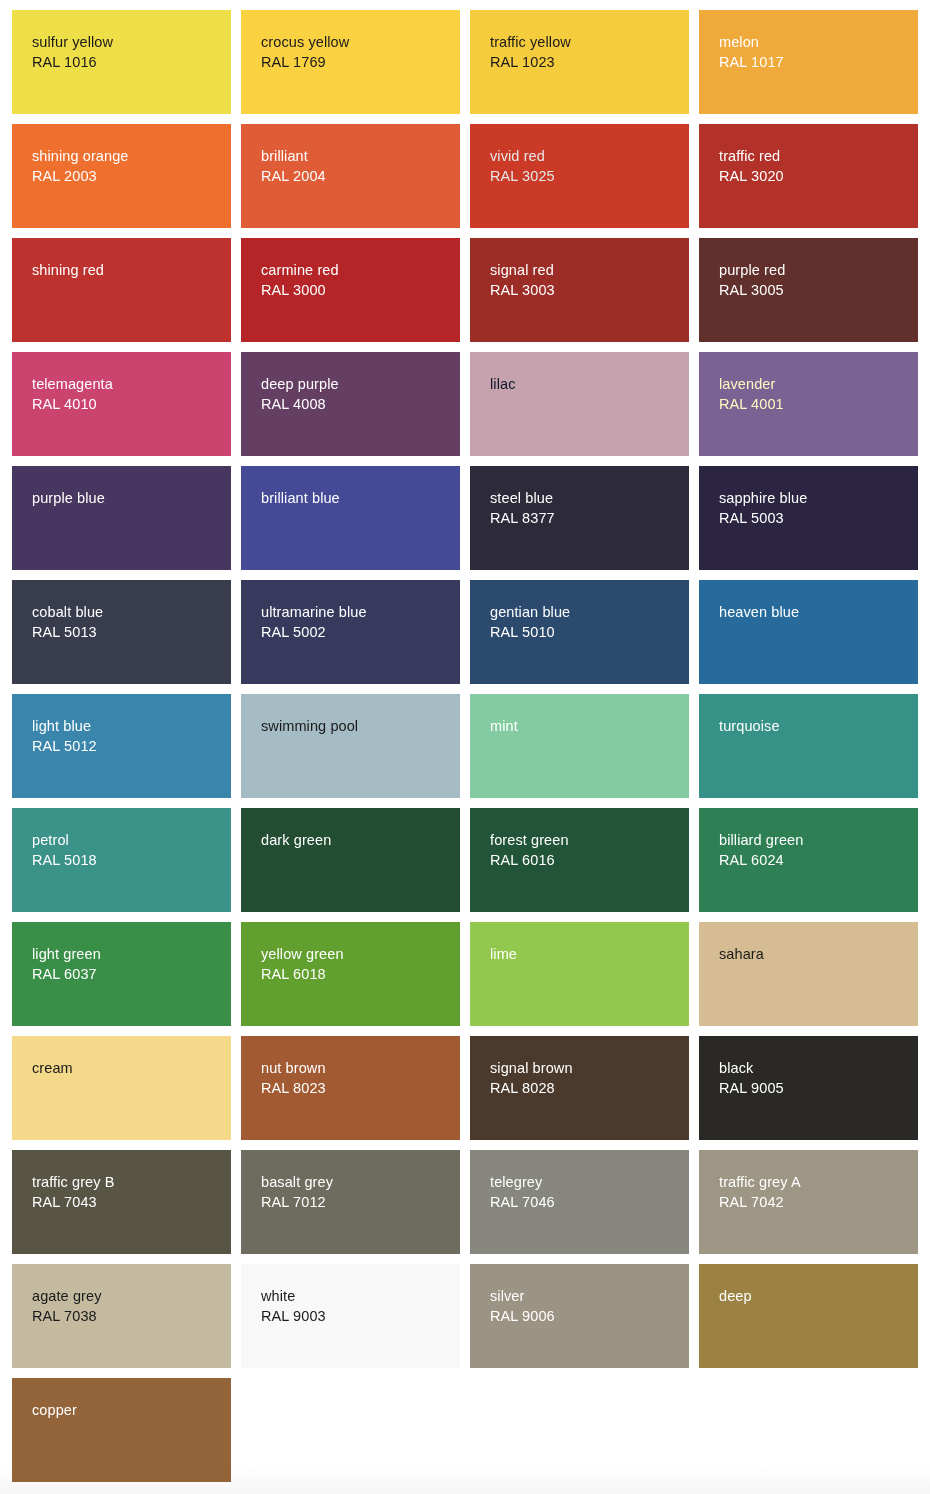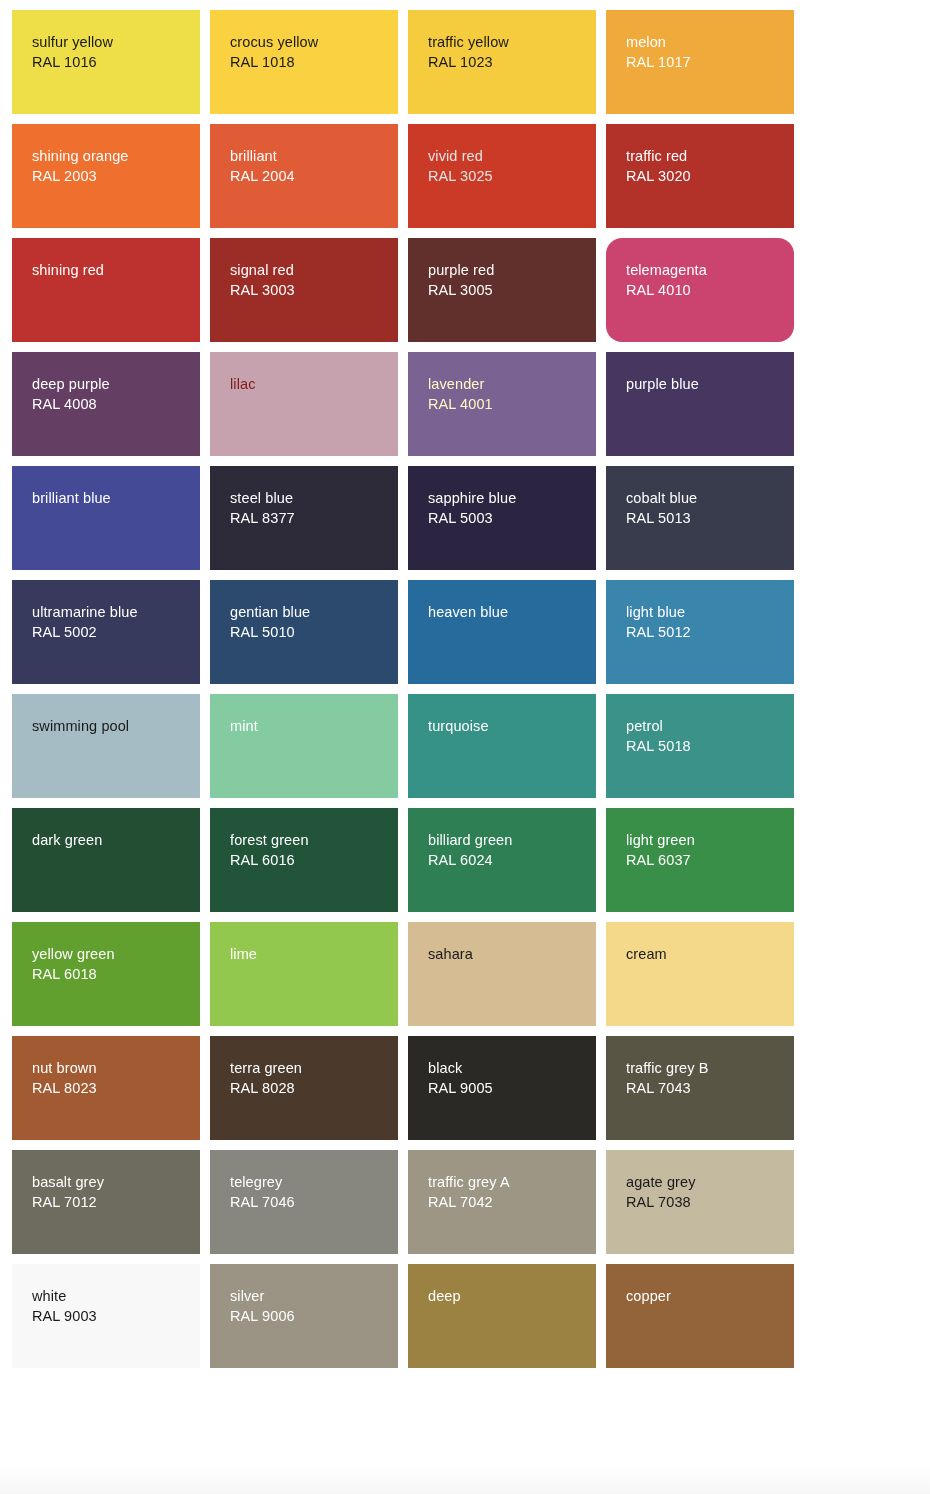--- a/index.html
+++ b/index.html
@@ -23,21 +23,21 @@
   #swatch-grid {
     position: absolute;
     left: 12px;
     top: 10px;
     width: 906px;
     display: flex;
     flex-wrap: wrap;
     align-content: flex-start;
   }
   .swatch {
-    width: 188px;
+    width: 219px;
     height: 104px;
     margin-right: 10px;
     margin-bottom: 10px;
     box-sizing: border-box;
     position: relative;
     overflow: hidden;
   }
   .swatch:nth-child(4n) {
     margin-right: 0;
   }
@@ -68,21 +68,21 @@
   <div id="swatch-grid">
       <div class="swatch" style="background-color: rgb(238, 222, 72);">
         <div class="swatch-text" style="color: rgb(26, 26, 26);">
           <span class="swatch-name">sulfur yellow</span>
           <span class="swatch-code">RAL 1016</span>
         </div>
       </div>
       <div class="swatch" style="background-color: rgb(249, 209, 65);">
         <div class="swatch-text" style="color: rgb(26, 26, 26);">
           <span class="swatch-name">crocus yellow</span>
-          <span class="swatch-code">RAL 1018</span>
+          <span class="swatch-code">RAL 1769</span>
         </div>
       </div>
       <div class="swatch" style="background-color: rgb(246, 204, 63);">
         <div class="swatch-text" style="color: rgb(26, 26, 26);">
           <span class="swatch-name">traffic yellow</span>
           <span class="swatch-code">RAL 1023</span>
         </div>
       </div>
       <div class="swatch" style="background-color: rgb(240, 169, 59);">
         <div class="swatch-text" style="color: rgb(255, 255, 255);">
@@ -112,46 +112,52 @@
         <div class="swatch-text" style="color: rgb(255, 255, 255);">
           <span class="swatch-name">traffic red</span>
           <span class="swatch-code">RAL 3020</span>
         </div>
       </div>
       <div class="swatch" style="background-color: rgb(189, 50, 46);">
         <div class="swatch-text" style="color: rgb(255, 255, 255);">
           <span class="swatch-name">shining red</span>
         </div>
       </div>
+      <div class="swatch" style="background-color: rgb(181, 37, 40);">
+        <div class="swatch-text" style="color: rgb(255, 255, 255);">
+          <span class="swatch-name">carmine red</span>
+          <span class="swatch-code">RAL 3000</span>
+        </div>
+      </div>
       <div class="swatch" style="background-color: rgb(156, 44, 38);">
         <div class="swatch-text" style="color: rgb(255, 255, 255);">
           <span class="swatch-name">signal red</span>
           <span class="swatch-code">RAL 3003</span>
         </div>
       </div>
       <div class="swatch" style="background-color: rgb(98, 48, 44);">
         <div class="swatch-text" style="color: rgb(255, 255, 255);">
           <span class="swatch-name">purple red</span>
           <span class="swatch-code">RAL 3005</span>
         </div>
       </div>
-      <div class="swatch" style="background-color: rgb(203, 68, 112); border-radius: 16px;">
+      <div class="swatch" style="background-color: rgb(203, 68, 112);">
         <div class="swatch-text" style="color: rgb(255, 255, 255);">
           <span class="swatch-name">telemagenta</span>
           <span class="swatch-code">RAL 4010</span>
         </div>
       </div>
       <div class="swatch" style="background-color: rgb(101, 63, 99);">
         <div class="swatch-text" style="color: rgb(255, 255, 255);">
           <span class="swatch-name">deep purple</span>
           <span class="swatch-code">RAL 4008</span>
         </div>
       </div>
       <div class="swatch" style="background-color: rgb(197, 162, 173);">
-        <div class="swatch-text" style="color: #7f1d1d;">
+        <div class="swatch-text" style="color: #0f172a;">
           <span class="swatch-name">lilac</span>
         </div>
       </div>
       <div class="swatch" style="background-color: rgb(122, 99, 146);">
         <div class="swatch-text" style="color: #fef9c3;">
           <span class="swatch-name">lavender</span>
           <span class="swatch-code">RAL 4001</span>
         </div>
       </div>
       <div class="swatch" style="background-color: rgb(71, 55, 96);">
@@ -271,21 +277,21 @@
         </div>
       </div>
       <div class="swatch" style="background-color: rgb(162, 90, 50);">
         <div class="swatch-text" style="color: rgb(255, 255, 255);">
           <span class="swatch-name">nut brown</span>
           <span class="swatch-code">RAL 8023</span>
         </div>
       </div>
       <div class="swatch" style="background-color: rgb(75, 58, 44);">
         <div class="swatch-text" style="color: rgb(255, 255, 255);">
-          <span class="swatch-name">terra green</span>
+          <span class="swatch-name">signal brown</span>
           <span class="swatch-code">RAL 8028</span>
         </div>
       </div>
       <div class="swatch" style="background-color: rgb(43, 41, 38);">
         <div class="swatch-text" style="color: rgb(255, 255, 255);">
           <span class="swatch-name">black</span>
           <span class="swatch-code">RAL 9005</span>
         </div>
       </div>
       <div class="swatch" style="background-color: rgb(88, 85, 69);">

